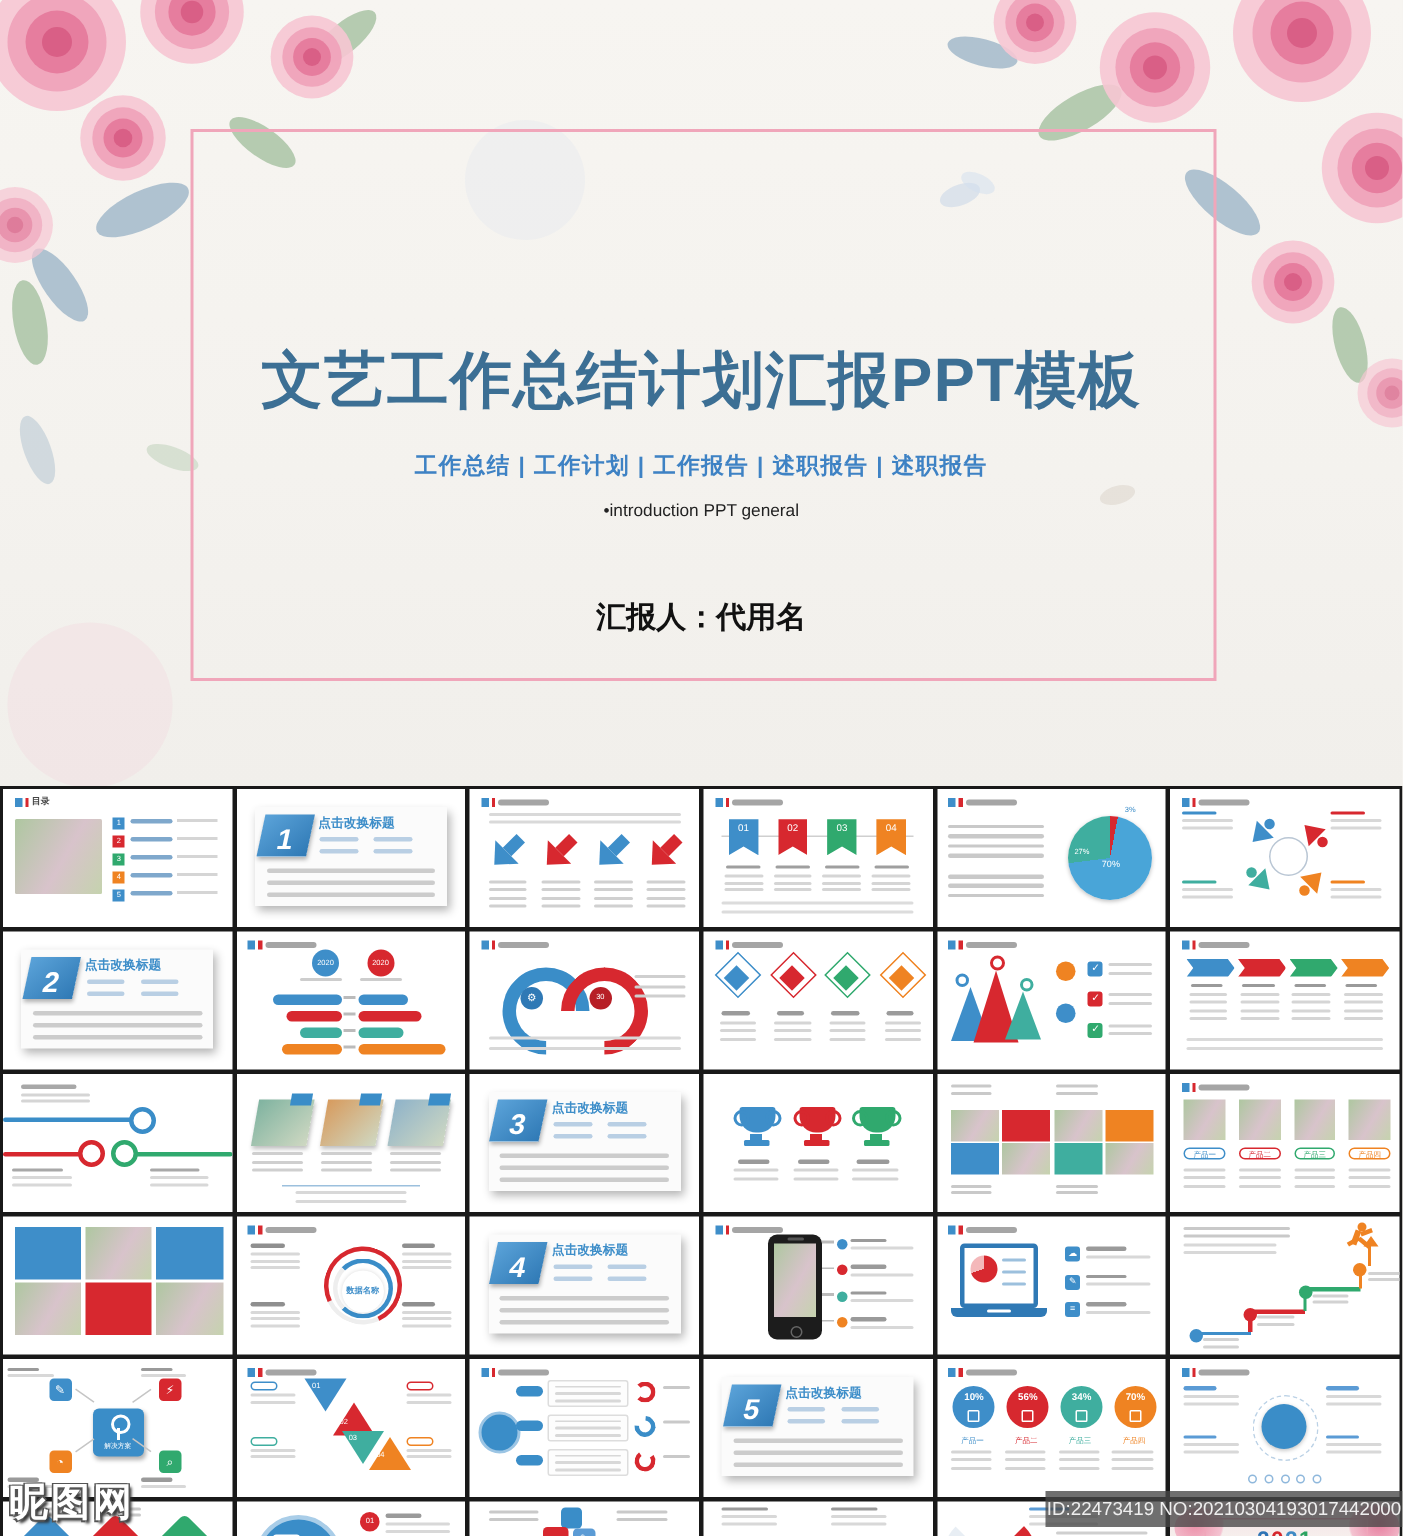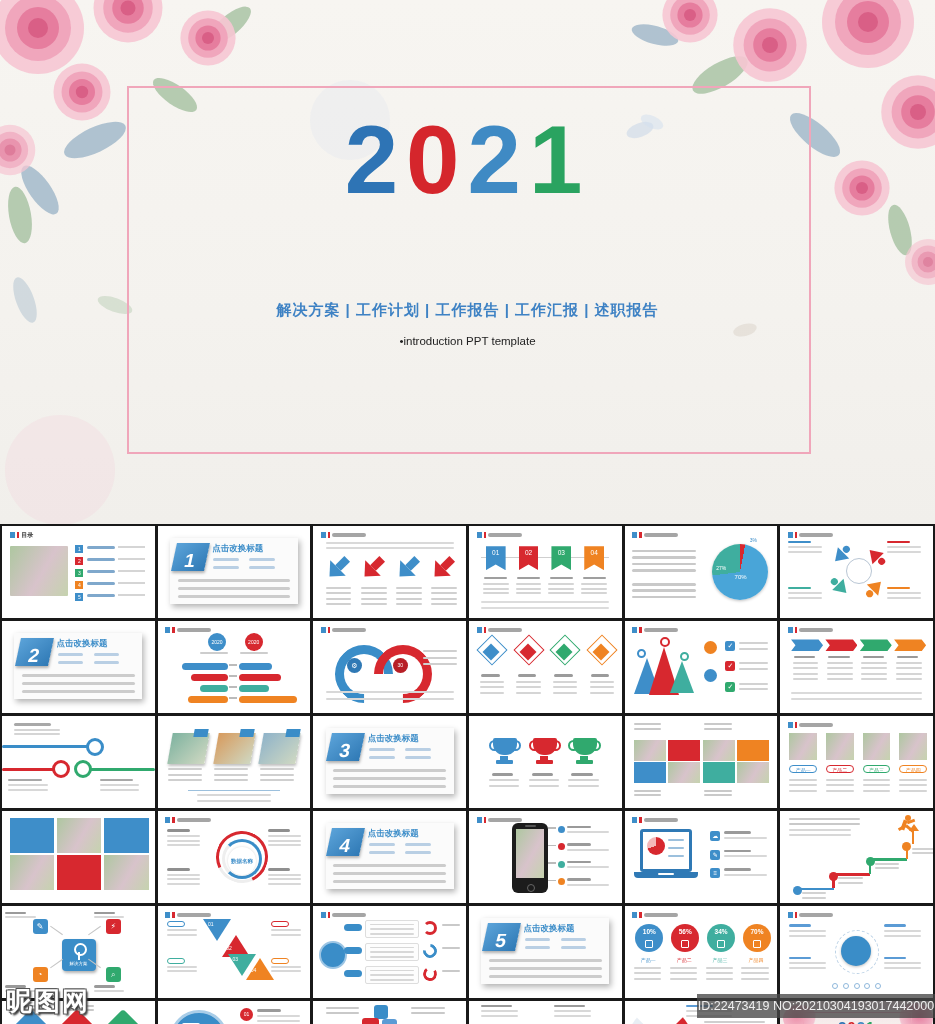--- a/index.html
+++ b/index.html
@@ -79,25 +79,26 @@
     <use href="#rose" transform="translate(928,262) scale(0.5)" opacity="0.75"></use>
 
     <circle cx="60" cy="470" r="55" fill="#f3cdd9" opacity="0.25"></circle>
     <circle cx="350" cy="120" r="40" fill="#dde6ef" opacity="0.3"></circle>
     <ellipse cx="640" cy="130" rx="14" ry="7" fill="#c7d6e8" opacity="0.55" transform="rotate(-20 640 130)"></ellipse>
     <ellipse cx="652" cy="122" rx="12" ry="6" fill="#d4e0ee" opacity="0.55" transform="rotate(25 652 122)"></ellipse>
     <ellipse cx="745" cy="330" rx="12" ry="6" fill="#d9d2c8" opacity="0.5" transform="rotate(-15 745 330)"></ellipse>
   </svg>
 
   <div class="frame"></div>
-  <div class="year"><span style="color: rgb(46, 116, 181);">2</span><span style="color: rgb(213, 38, 44);">0</span><span style="color: rgb(63, 138, 196);">2</span><span style="color: rgb(42, 163, 96);">1</span></div>
-  <div class="tags">解决方案 | 工作计划 | 工作报告 | 工作汇报 | 述职报告</div>
+  <h1 class="main-title">文艺工作总结计划汇报PPT模板</h1>
+  <div class="tags">工作总结 | 工作计划 | 工作报告 | 述职报告 | 述职报告</div>
   <div class="eng">
-      <div>•introduction PPT template</div>
-    </div>
+      <div>•introduction PPT general</div>
+    </div>
+  <div class="presenter">汇报人：代用名</div>
 </div>
 
 <div class="grid" id="grid">
     <div class="cell">
       <div class="mini-header">
         <span class="tick" style="background: rgb(62, 142, 201);"></span>
         <span class="tick" style="background: rgb(215, 40, 47); width: 2.5px;"></span>
         <span class="htext">目录</span>
       </div>
       <div style="position: absolute; left: 5%; top: 22%; width: 38%; height: 54%; background: linear-gradient(120deg, rgb(174, 199, 160), rgb(216, 195, 203) 55%, rgb(197, 211, 174)); border-radius: 1px; filter: blur(0.4px);"></div>

